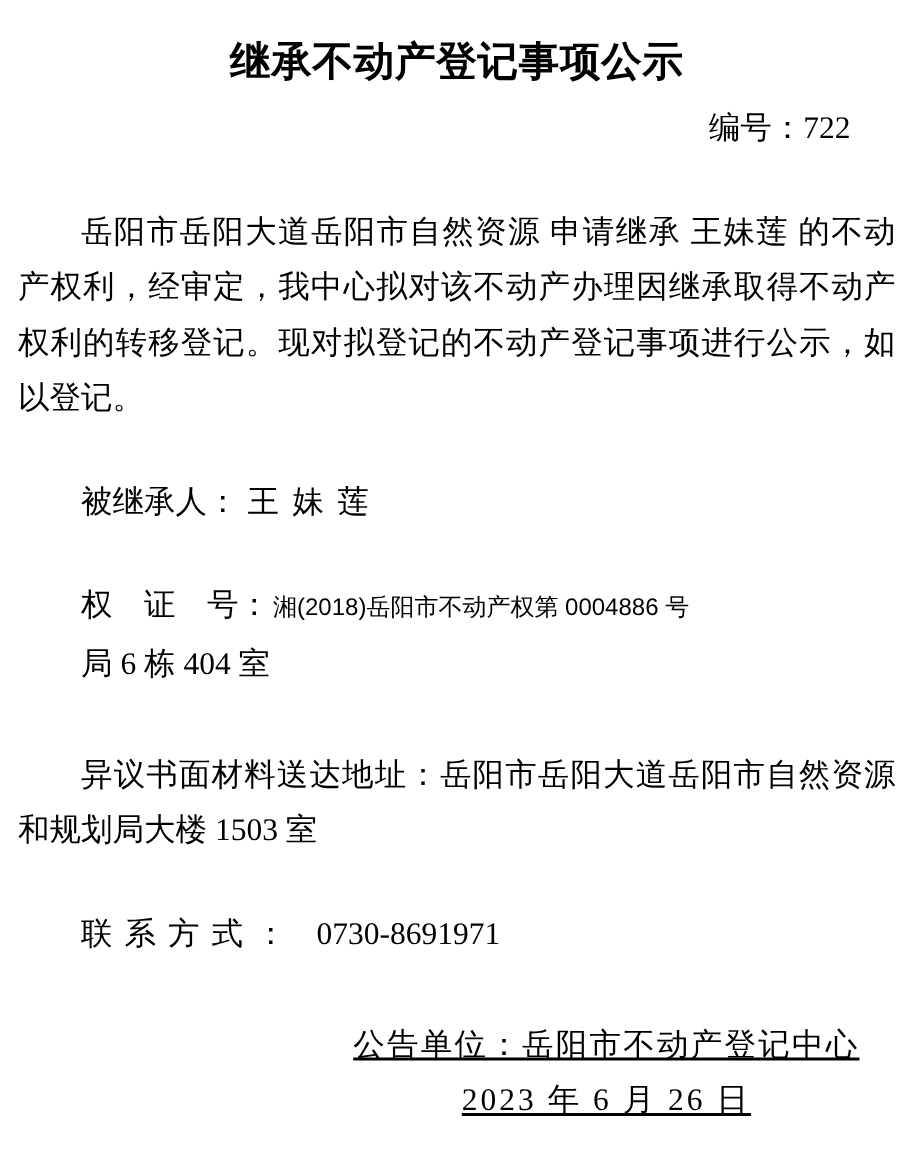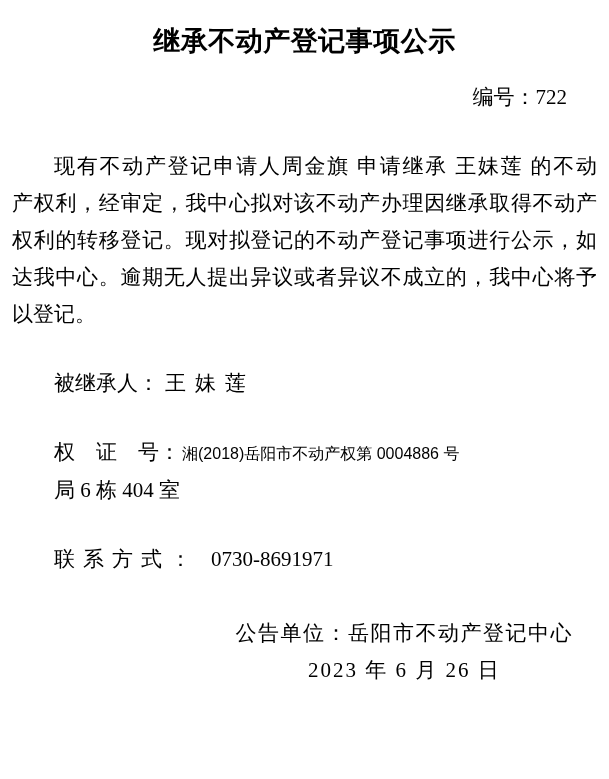--- a/index.html
+++ b/index.html
@@ -22,21 +22,21 @@
   .doc-title {
     margin: 0;
     font-family: "Liberation Sans", "DejaVu Sans", sans-serif;
     font-weight: bold;
     font-size: 27px;
     line-height: 34px;
     text-align: center;
     letter-spacing: 0.5px;
   }
   .doc-number {
-    margin-top: 24px;
+    margin-top: 12px;
     line-height: 30px;
     text-align: right;
     padding-right: 30px;
   }
   .main-paragraph {
     margin-top: 36px;
   }
   .tline {
     line-height: 37px;
     text-align: justify;
@@ -77,59 +77,63 @@
     margin-left: 12px;
   }
   .footer {
     margin-top: 37px;
     text-align: right;
     padding-right: 24px;
   }
   .footer-inner {
     display: inline-block;
     text-align: center;
+    text-decoration: underline;
   }
   .footer-issuer {
     line-height: 37px;
     letter-spacing: 1.5px;
   }
   .footer-date {
     line-height: 37px;
     letter-spacing: 2px;
   }
 </style>
 </head>
 <body>
 
 <div class="page">
 
   <h1 class="doc-title">继承不动产登记事项公示</h1>
 
   <div class="doc-number">编号：722</div>
 
   <div class="main-paragraph lines-block">
-      <div class="tline">现有不动产登记申请人周金旗 申请继承 王妹莲 的不动</div>
+      <div class="tline">岳阳市岳阳大道岳阳市自然资源 申请继承 王妹莲 的不动</div>
       <div class="tline">产权利，经审定，我中心拟对该不动产办理因继承取得不动产</div>
       <div class="tline">权利的转移登记。现对拟登记的不动产登记事项进行公示，如</div>
-      <div class="tline">达我中心。逾期无人提出异议或者异议不成立的，我中心将予</div>
       <div class="tline tline-last">以登记。</div>
     </div>
 
   <div class="field-line">
     <span>被继承人：</span><span class="decedent-value">王妹莲</span>
   </div>
 
   <div class="field-line">
     <span class="cert-label">权　证　号：</span><span class="cert-value">湘(2018)岳阳市不动产权第 0004886 号</span>
   </div>
 
   <div class="lines-block">
       <div class="tline tline-last">局 6 栋 404 室</div>
     </div>
 
+  <div class="lines-block gap-above">
+      <div class="tline">异议书面材料送达地址：岳阳市岳阳大道岳阳市自然资源</div>
+      <div class="tline tline-last">和规划局大楼 1503 室</div>
+    </div>
 
   <div class="field-line">
     <span class="contact-label">联系方式：</span><span class="contact-value">0730-8691971</span>
   </div>
 
   <div class="footer">
     <div class="footer-inner">
       <div class="footer-issuer">公告单位：岳阳市不动产登记中心</div>
       <div class="footer-date">2023 年 6 月 26 日</div>
     </div>

